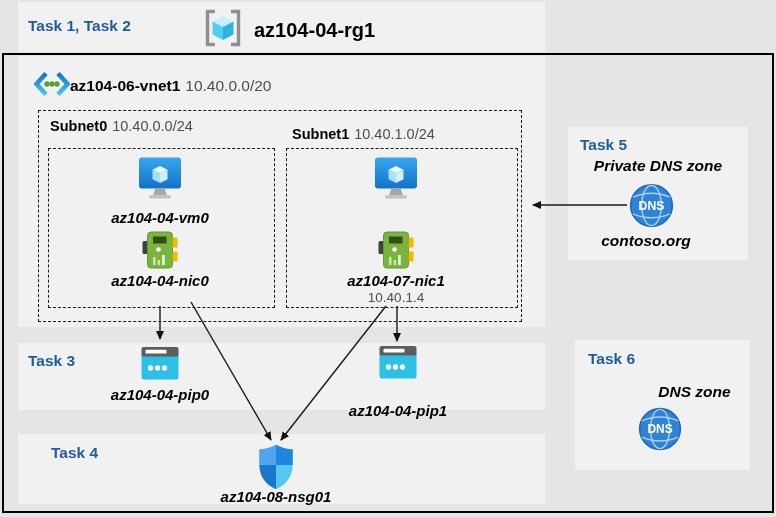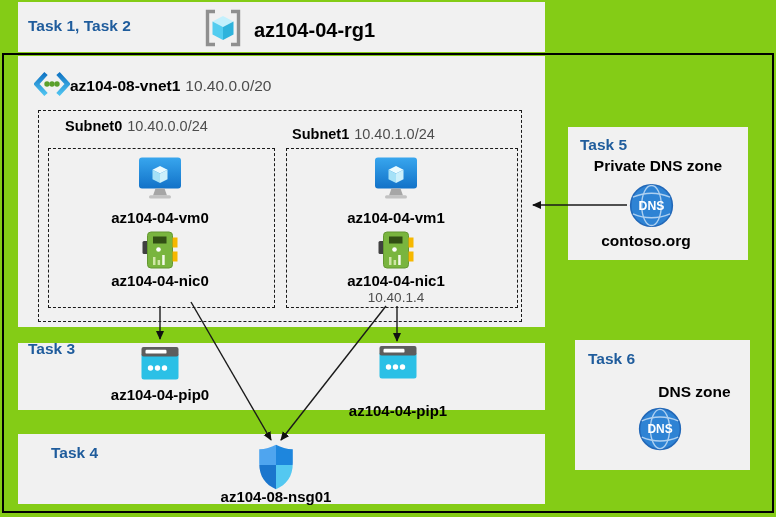--- a/index.html
+++ b/index.html
@@ -1,25 +1,25 @@
 <!DOCTYPE html>
 <html><head>
 <meta charset="utf-8">
 <style>
   html,body{margin:0;padding:0;background:#fff;}
   .canvas{
-    position:relative;width:776px;height:517px;background:#84cc16;overflow:hidden;
+    position:relative;width:776px;height:517px;background:#e5e5e5;overflow:hidden;
     font-family:"Liberation Sans",sans-serif;color:#000;
   }
   .panel{position:absolute;background:#f1f1f1;}
   .frame{position:absolute;box-sizing:border-box;border:2px solid #000;background:transparent;}
   .dashed{position:absolute;box-sizing:border-box;border:1.6px dashed #1a1a1a;}
   .task-label{position:absolute;font-weight:bold;font-size:15.5px;color:#1f5c9c;white-space:nowrap;}
   .res-label{position:absolute;font-weight:bold;font-size:20px;color:#000;white-space:nowrap;}
-  .center-label{position:absolute;text-align:center;font-weight:bold;font-size:15px;color:#000;white-space:nowrap;}
+  .center-label{position:absolute;text-align:center;font-weight:bold;font-size:15px;color:#000;white-space:nowrap;font-style:italic;}
   .ip-label{position:absolute;text-align:center;font-weight:normal;font-size:13.5px;color:#4d4d4d;white-space:nowrap;}
   .inline-name{font-weight:bold;}
   .inline-cidr{font-weight:normal;color:#4d4d4d;margin-left:5px;}
   .subnet-label{position:absolute;font-size:14.5px;white-space:nowrap;}
   .vnet-label{position:absolute;font-size:15.5px;white-space:nowrap;}
   .icon{position:absolute;}
   .arrows{position:absolute;left:0;top:0;pointer-events:none;}
 </style>
 </head>
 <body>
@@ -55,24 +55,24 @@
           <stop offset="1" stop-color="#4fc3f0"></stop>
       </linearGradient>
     </defs>
     <path d="M12,2.5 L2.5,13 L12,23.5" fill="none" stroke="url(#vg)" stroke-width="4.6"></path>
     <path d="M24,2.5 L33.5,13 L24,23.5" fill="none" stroke="url(#vg)" stroke-width="4.6"></path>
     <circle cx="13" cy="13" r="2.7" fill="#5ba02c"></circle>
     <circle cx="18" cy="13" r="2.7" fill="#5ba02c"></circle>
     <circle cx="23" cy="13" r="2.7" fill="#5ba02c"></circle>
   </svg>
   <div class="vnet-label" style="left:70px;top:77px;">
-    <span class="inline-name">az104-08-vnet1</span><span class="inline-cidr">10.40.0.0/20</span>
+    <span class="inline-name">az104-06-vnet1</span><span class="inline-cidr">10.40.0.0/20</span>
   </div>
 
-  <div class="subnet-label" style="left:65px;top:118px;">
+  <div class="subnet-label" style="left:50px;top:118px;">
     <span class="inline-name">Subnet0</span><span class="inline-cidr">10.40.0.0/24</span>
   </div>
   <div class="subnet-label" style="left:292px;top:126px;">
     <span class="inline-name">Subnet1</span><span class="inline-cidr">10.40.1.0/24</span>
   </div>
 
   <svg class="icon" style="left:138px;top:157px;" width="44" height="42" viewBox="0 0 44 42">
     <defs>
       <linearGradient id="vmg" x1="0" y1="0" x2="0" y2="1">
         <stop offset="0" stop-color="#38a6ee"></stop>
@@ -89,21 +89,20 @@
   <svg class="icon" style="left:374px;top:157px;" width="44" height="42" viewBox="0 0 44 42">
     <rect x="1" y="0.5" width="42" height="31" rx="3" fill="url(#vmg)"></rect>
     <polygon points="22,9 29.5,12.8 22,16.5 14.5,12.8" fill="#eafbff"></polygon>
     <polygon points="14.5,12.8 22,16.5 22,26 14.5,22.2" fill="#a5e1f7"></polygon>
     <polygon points="29.5,12.8 22,16.5 22,26 29.5,22.2" fill="#cdf0fb"></polygon>
     <polygon points="17.5,31.5 26.5,31.5 29,38.5 15,38.5" fill="#a6a6a6"></polygon>
     <rect x="11" y="38.2" width="22" height="3.4" rx="1.7" fill="#c2c2c2"></rect>
   </svg>
 
   <div class="center-label" style="left:70px;top:209px;width:180px;">az104-04-vm0</div>
-  <div class="center-label" style="left:306px;top:209px;width:180px;">az104-04-vm1</div>
 
   <svg class="icon" style="left:141px;top:230px;" width="38" height="40" viewBox="0 0 38 40">
     <rect x="1.5" y="11" width="6" height="13" rx="1.5" fill="#404040"></rect>
     <rect x="6.5" y="2" width="25" height="36" rx="3.5" fill="#79b53e" stroke="#639730" stroke-width="1"></rect>
     <rect x="31.5" y="7.5" width="5" height="10" fill="#f6b800"></rect>
     <rect x="31.5" y="21.5" width="5" height="10" fill="#f6b800"></rect>
     <rect x="12" y="6.5" width="13.5" height="7" fill="#314f14"></rect>
     <circle cx="17.5" cy="19.5" r="2.3" fill="#ffffff"></circle>
     <rect x="12" y="27" width="2.5" height="8" fill="#cfe6a6"></rect>
     <rect x="16.6" y="30" width="2.5" height="5" fill="#cfe6a6"></rect>
@@ -115,24 +114,24 @@
     <rect x="31.5" y="7.5" width="5" height="10" fill="#f6b800"></rect>
     <rect x="31.5" y="21.5" width="5" height="10" fill="#f6b800"></rect>
     <rect x="12" y="6.5" width="13.5" height="7" fill="#314f14"></rect>
     <circle cx="17.5" cy="19.5" r="2.3" fill="#ffffff"></circle>
     <rect x="12" y="27" width="2.5" height="8" fill="#cfe6a6"></rect>
     <rect x="16.6" y="30" width="2.5" height="5" fill="#cfe6a6"></rect>
     <rect x="21.2" y="25" width="2.5" height="10" fill="#f4f9ea"></rect>
   </svg>
 
   <div class="center-label" style="left:70px;top:272px;width:180px;">az104-04-nic0</div>
-  <div class="center-label" style="left:306px;top:272px;width:180px;">az104-04-nic1</div>
+  <div class="center-label" style="left:306px;top:272px;width:180px;">az104-07-nic1</div>
   <div class="ip-label" style="left:306px;top:290px;width:180px;">10.40.1.4</div>
 
-  <div class="task-label" style="left:28px;top:340px;">Task 3</div>
+  <div class="task-label" style="left:28px;top:352px;">Task 3</div>
   <svg class="icon" style="left:140px;top:347px;" width="40" height="35" viewBox="0 0 40 35">
     <rect x="1.5" y="6" width="37" height="26.5" rx="2.5" fill="#2bc0e6"></rect>
     <rect x="1.5" y="0" width="37" height="9.5" rx="2" fill="#5d5d5d"></rect>
     <rect x="5.5" y="2.8" width="21" height="3.8" rx="1.2" fill="#ffffff"></rect>
     <circle cx="10.5" cy="21" r="2.7" fill="#ffffff"></circle>
     <circle cx="17.5" cy="21" r="2.7" fill="#ffffff"></circle>
     <circle cx="24.5" cy="21" r="2.7" fill="#ffffff"></circle>
   </svg>
   <div class="center-label" style="left:70px;top:386px;width:180px;">az104-04-pip0</div>
   <svg class="icon" style="left:378px;top:346px;" width="40" height="35" viewBox="0 0 40 35">

